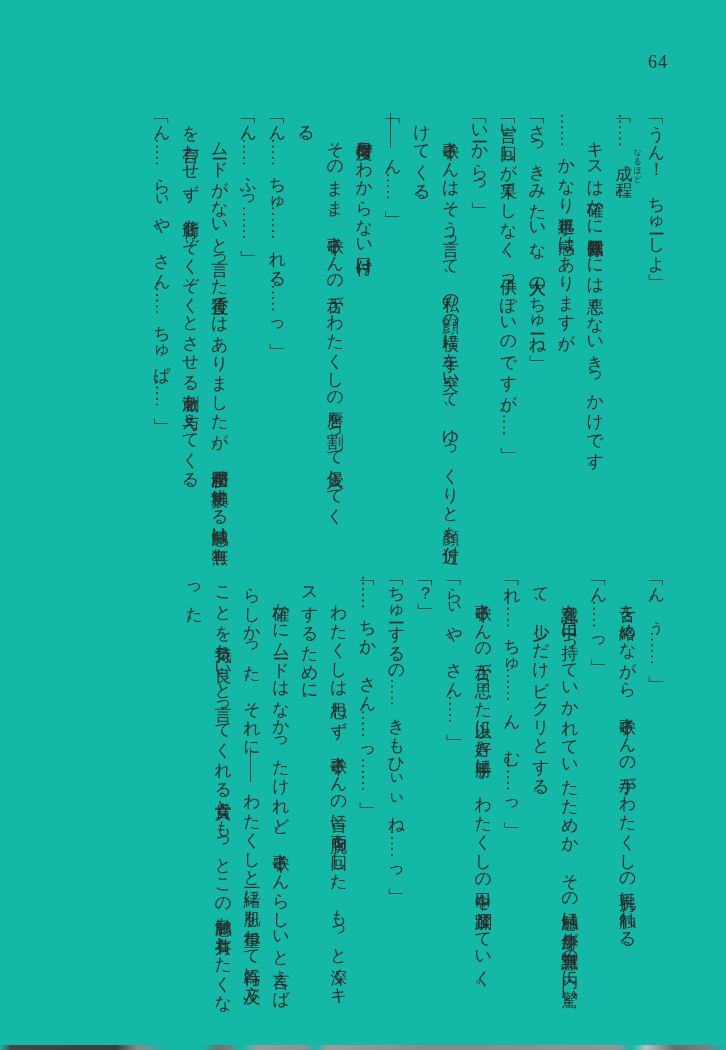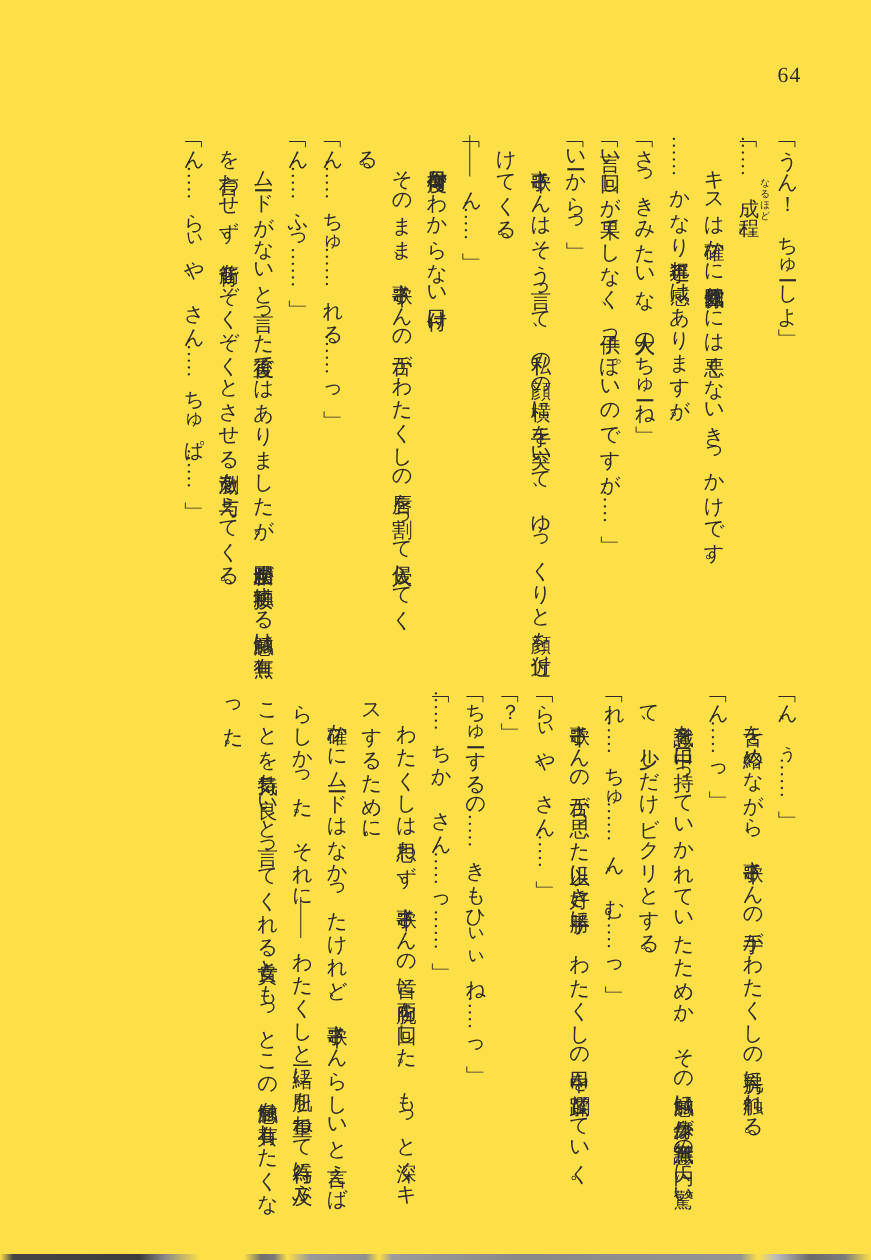--- a/index.html
+++ b/index.html
@@ -10,21 +10,21 @@
     width: 726px;
     height: 1050px;
     position: relative;
     overflow: hidden;
     background: #fbfbfa;
     font-family: "Liberation Serif", "DejaVu Serif", serif;
   }
   .page {
     position: absolute;
     inset: 0;
-    background: #fde047;
+    background: #14b8a6;
   }
   .page-number {
     position: absolute;
     top: 52px;
     right: 58px;
     font-size: 18px;
     color: #2e2e2e;
     letter-spacing: 1px;
   }
   .text-band {

